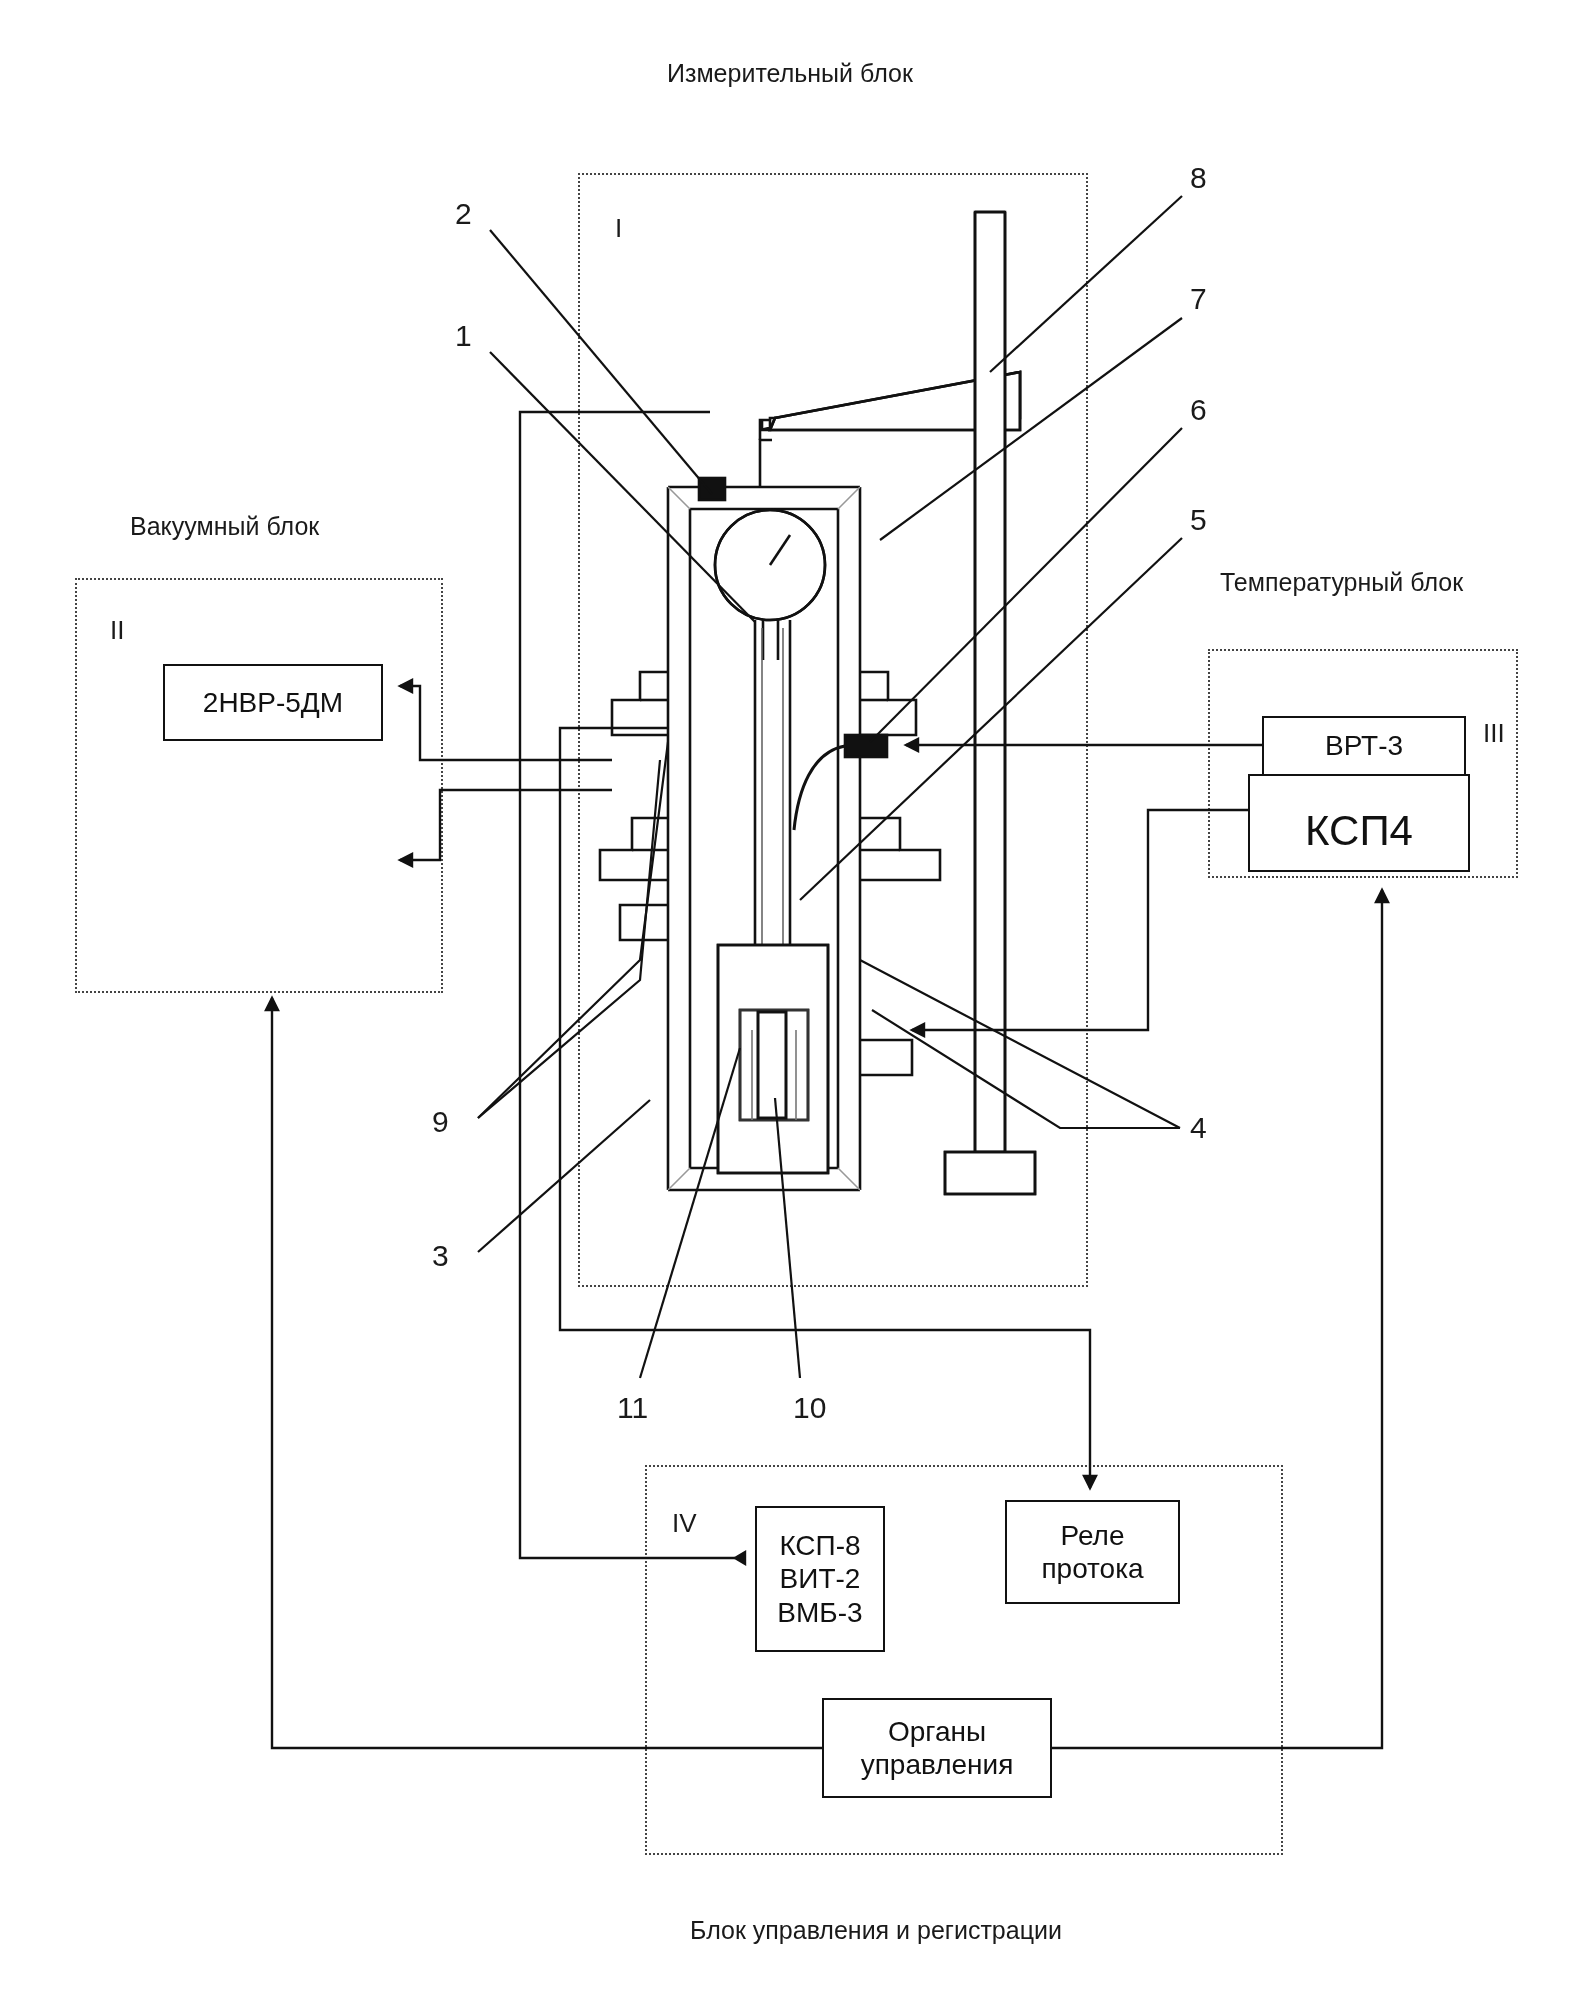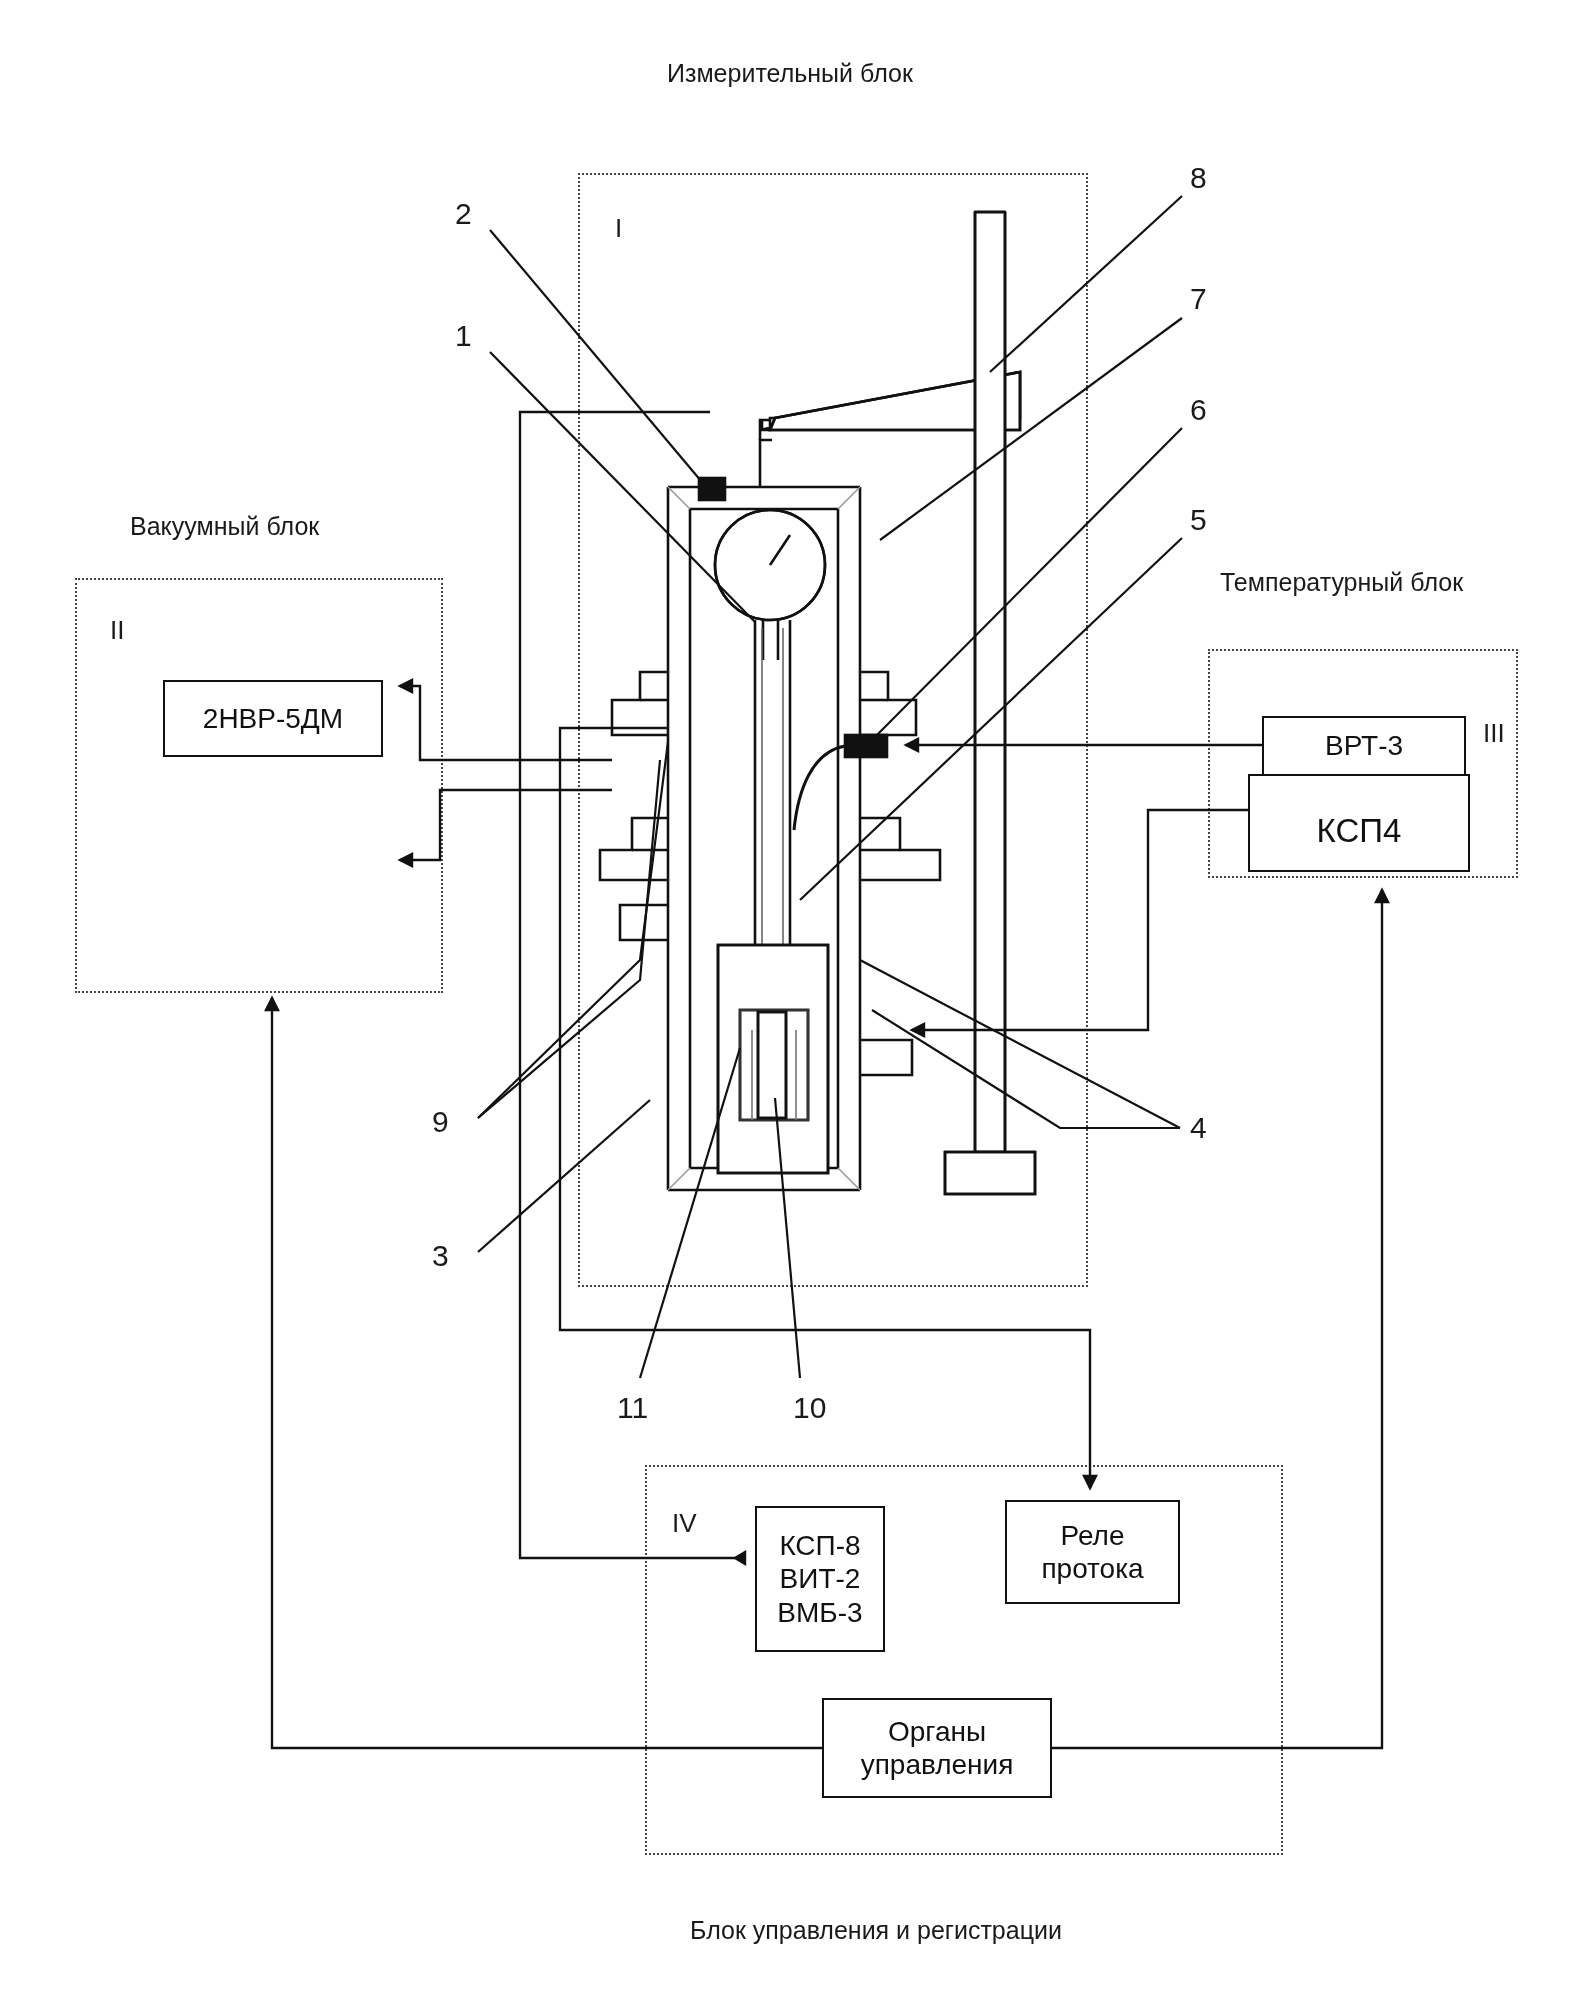--- a/index.html
+++ b/index.html
@@ -79,31 +79,31 @@
   <div class="dashed-region" style="left:578px; top:173px; width:510px; height:1114px;"></div>
   <div class="dashed-region" style="left:75px; top:578px; width:368px; height:415px;"></div>
   <div class="dashed-region" style="left:1208px; top:649px; width:310px; height:229px;"></div>
   <div class="dashed-region" style="left:645px; top:1465px; width:638px; height:390px;"></div>
 
   <div class="lbl roman" style="left:615px; top:213px;">I</div>
   <div class="lbl roman" style="left:110px; top:615px;">II</div>
   <div class="lbl roman" style="left:1483px; top:718px;text-align:center;">III</div>
   <div class="lbl roman" style="left:672px; top:1508px;">IV</div>
 
-  <div class="solid-box" style="left:163px; top:664px; width:220px; height:77px;margin-top:16px;">
+  <div class="solid-box" style="left:163px; top:664px; width:220px; height:77px;">
     <span>2НВР-5ДМ</span>
   </div>
 
 
   <div class="solid-box" style="left:1262px; top:716px; width:204px; height:60px;">
     <span>ВРТ-3</span>
   </div>
 
   <div class="solid-box" style="left:1248px; top:774px; width:222px; height:98px;">
-    <span style="font-size:33px;margin-top:16px;">КСП4</span>
+    <span style="font-size:42px;margin-top:16px;">КСП4</span>
   </div>
 
   <div class="solid-box" style="left:755px; top:1506px; width:130px; height:146px;">
     <span>КСП-8</span>
     <span>ВИТ-2</span>
     <span>ВМБ-3</span>
   </div>
 
   <div class="solid-box" style="left:1005px; top:1500px; width:175px; height:104px;">
     <span>Реле</span>

